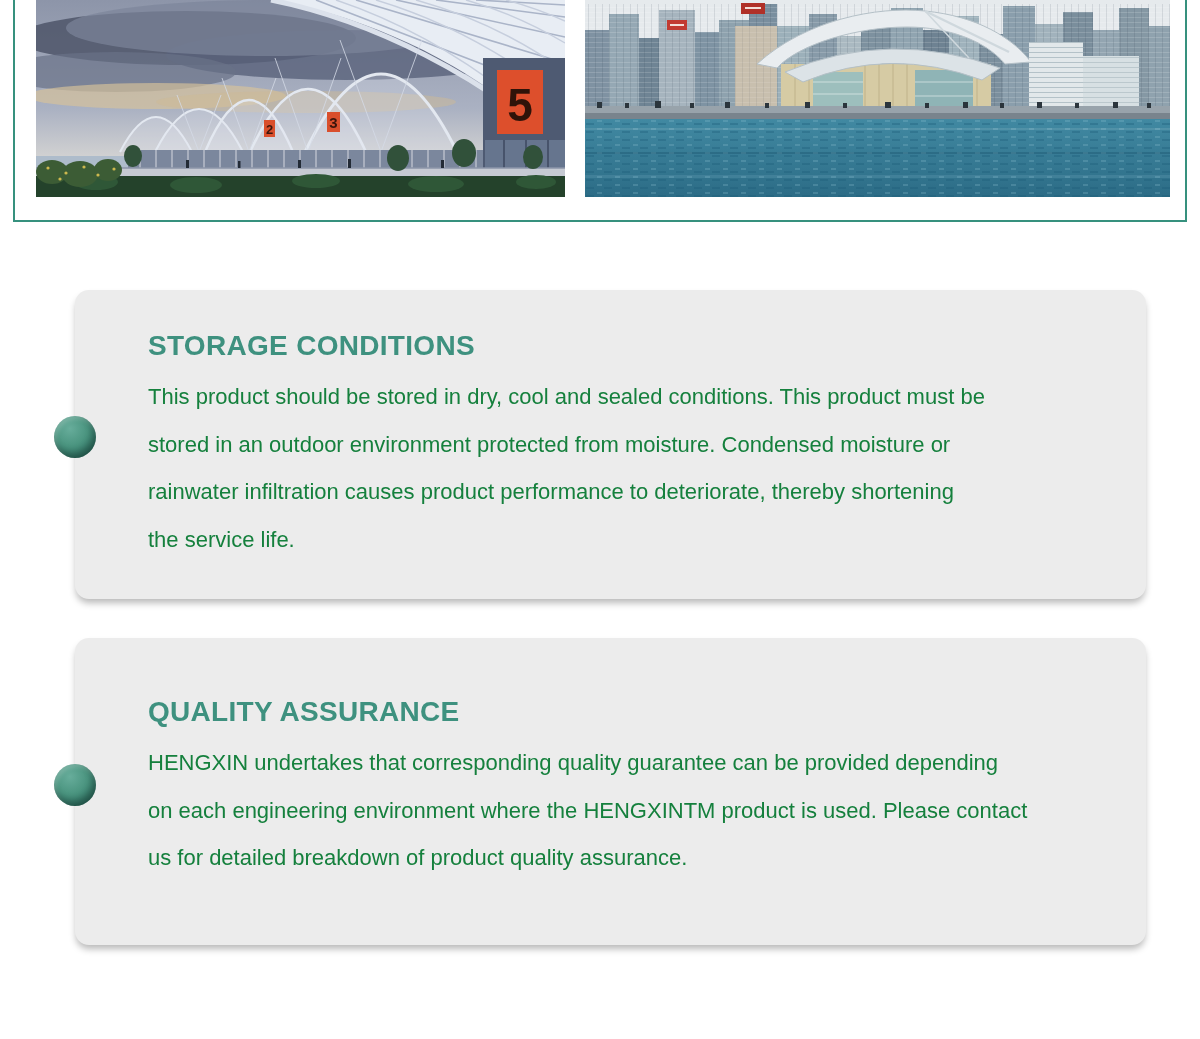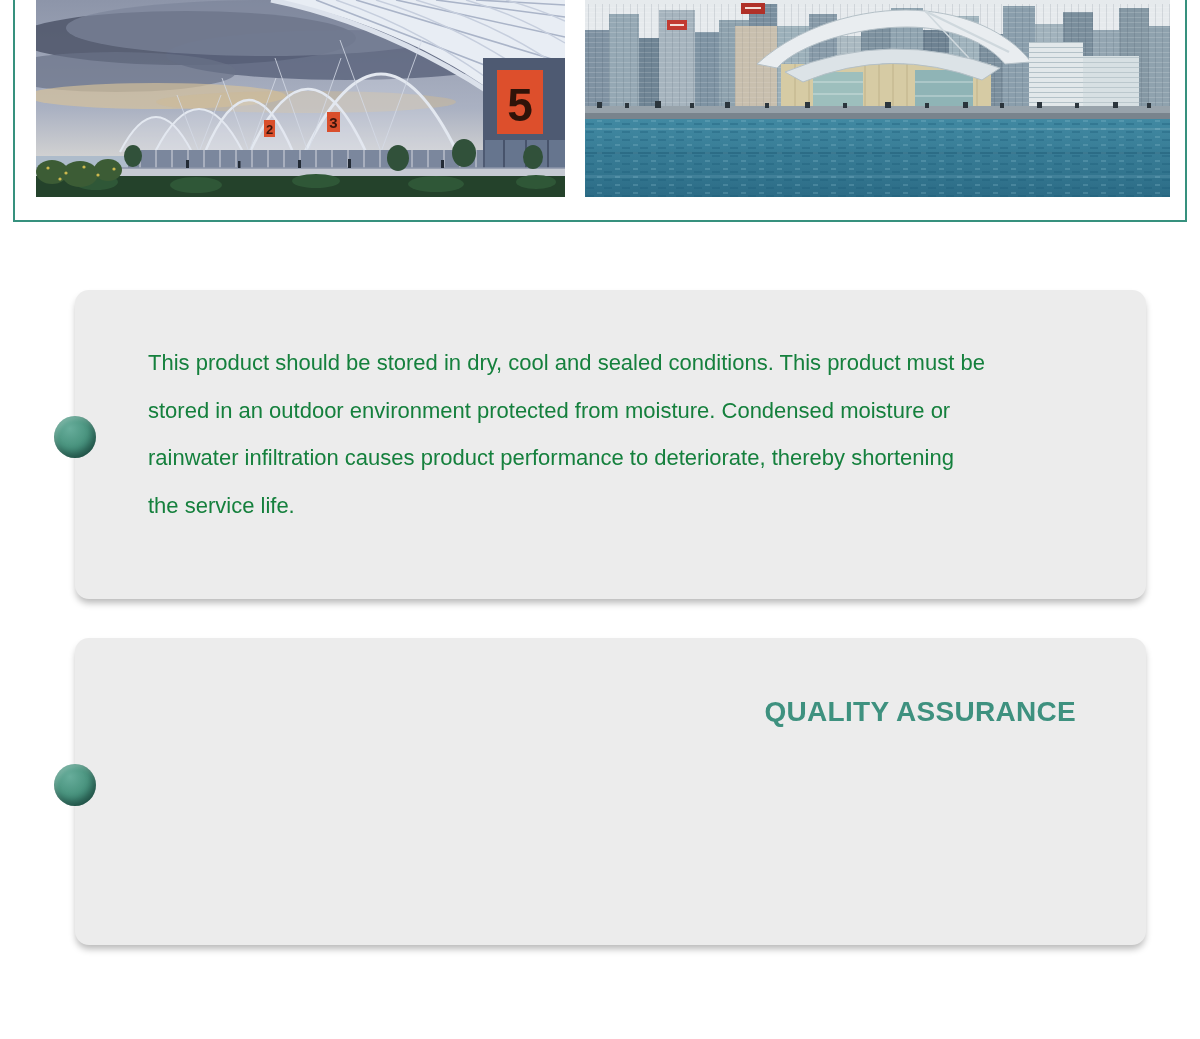--- a/index.html
+++ b/index.html
@@ -8,21 +8,21 @@
   .gallery-frame{position:absolute;left:13px;top:-30px;width:1174px;height:252px;
         border:2px solid #36917e;box-sizing:border-box;background:#ffffff;}
   .photo{position:absolute;top:0;margin:0;overflow:hidden;}
   .photo svg{display:block;}
   .photo-left{left:36px;width:529px;height:197px;}
   .photo-right{left:585px;width:585px;height:197px;}
   .card{position:absolute;left:75px;width:1071px;background:#ececec;border-radius:14px;
         box-shadow:0 5px 7px -1px rgba(0,0,0,0.28);box-sizing:border-box;
         padding:0 70px 0 73px;}
   .card-storage{top:290px;height:309px;padding-top:39px;}
-  .card-quality{top:638px;height:307px;padding-top:57px;text-align:right;}
+  .card-quality{top:638px;height:307px;padding-top:57px;}
   .card h2{margin:0;font-size:28px;font-weight:700;color:#3e917f;letter-spacing:0.3px;line-height:34px;}
   .card p{margin:10px 0 0 0;font-size:22px;line-height:47.6px;color:#15803d;
         width:975px;white-space:pre-line;}
   .bullet{position:absolute;left:-21px;top:126px;width:42px;height:42px;border-radius:50%;
         background:radial-gradient(circle at 38% 30%, #67ad9b 0%, #4a947f 45%, #357d6c 72%, #1a5a4d 100%);
         box-shadow:inset -3px -5px 7px rgba(0,0,0,0.30), inset 2px 3px 4px rgba(255,255,255,0.22);}
 </style>
 </head>
 <body>
 
@@ -246,24 +246,28 @@
       <rect x="0" y="119" width="585" height="78" fill="url(#wg2)"></rect>
       <rect x="0" y="119" width="585" height="78" fill="url(#waves2)" opacity="0.55"></rect>
       <rect x="0" y="128" width="585" height="2" fill="rgba(255,255,255,0.10)"></rect>
       <rect x="0" y="152" width="585" height="2" fill="rgba(13,70,92,0.28)"></rect>
       <rect x="0" y="175" width="585" height="3" fill="rgba(125,180,198,0.20)"></rect>
     </svg>
   </figure>
 
   <section class="card card-storage">
     <span class="bullet"></span>
+    <h2>STORAGE CONDITIONS</h2>
     <p>This product should be stored in dry, cool and sealed conditions. This product must be
 stored in an outdoor environment protected from moisture. Condensed moisture or
 rainwater infiltration causes product performance to deteriorate, thereby shortening
 the service life.</p>
   </section>
 
   <section class="card card-quality">
     <span class="bullet"></span>
     <h2>QUALITY ASSURANCE</h2>
+    <p>HENGXIN undertakes that corresponding quality guarantee can be provided depending
+on each engineering environment where the HENGXINTM product is used. Please contact
+us for detailed breakdown of product quality assurance.</p>
   </section>
 
 </div>
 
 </body></html>

